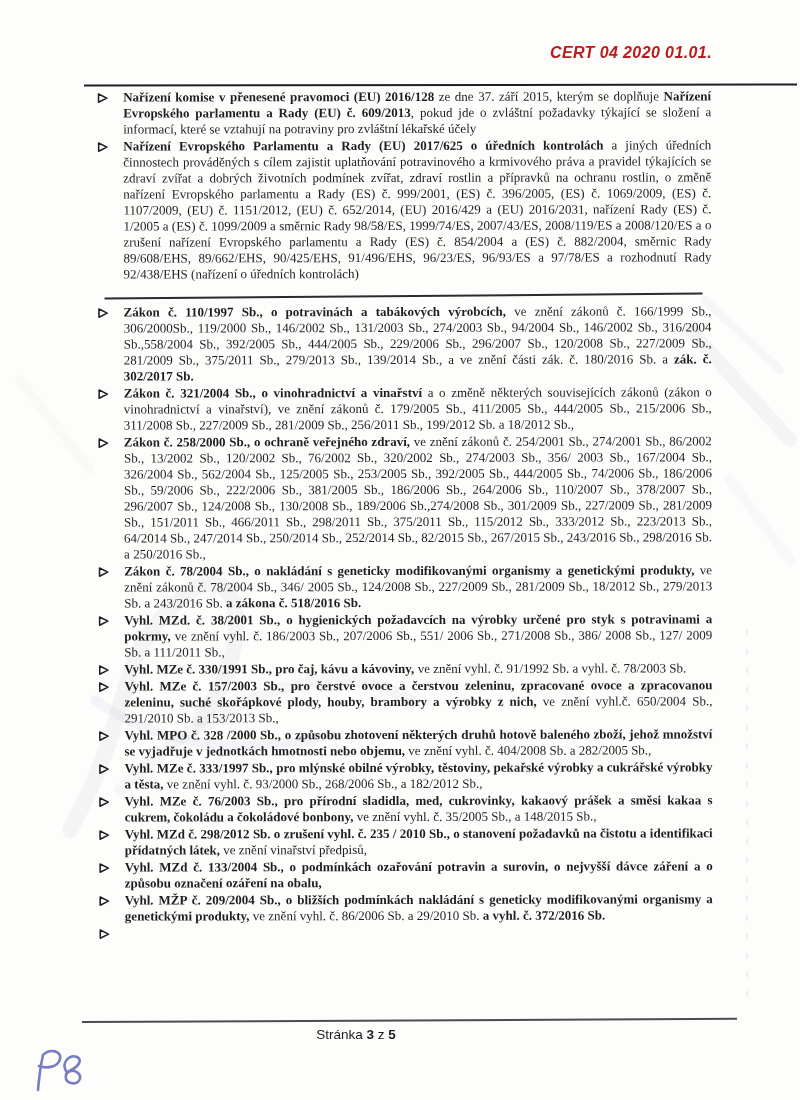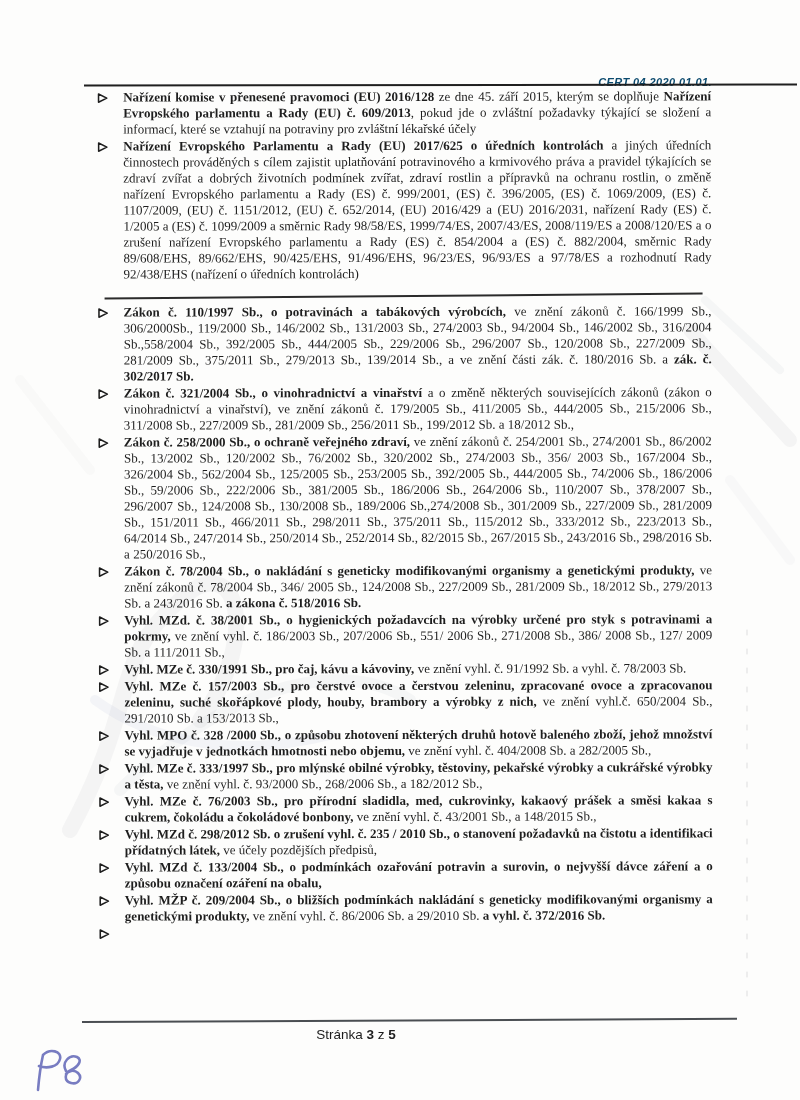--- a/index.html
+++ b/index.html
@@ -12,22 +12,22 @@
     overflow:hidden;
   }
   .page { position:absolute; inset:0; background:#fdfdfc; }
 
   
   .artifact-layer { position:absolute; inset:0; pointer-events:none; }
 
   .header-note {
     position:absolute; top:44px; right:88px;
     font-family:"Liberation Sans", sans-serif;
-    font-style:italic; font-size:11px; font-weight:bold;
-    color:#0c4a6e; letter-spacing:0.4px;margin-top:32px;
+    font-style:italic; font-size:16px; font-weight:bold;
+    color:#b91c1c; letter-spacing:0.4px;
   }
   .header-rule {
     position:absolute; top:84px; left:84px; right:3px; height:2px;
     background:#1f1f1f; transform:rotate(-0.08deg);
   }
 
   .content {
     position:absolute; top:89px; left:96px; right:88px;
     transform:rotate(-0.12deg);
   }
@@ -77,21 +77,21 @@
     </g>
   </svg>
 
   <div class="header-note">CERT 04 2020 01.01.</div>
   <div class="header-rule"></div>
 
   <div class="content">
     <ul class="law-list">
         <li class="entry"><svg class="bullet" viewBox="0 0 12 12">
             <path d="M1.5 1.5 L10.5 6 L1.5 10.5 Z" fill="none" stroke="#1e1e1e" stroke-width="1.7" stroke-linejoin="round"></path>
-          </svg><span><span class="bold">Nařízení komise v přenesené pravomoci (EU) 2016/128</span><span> ze dne 45. září 2015, kterým se doplňuje </span><span class="bold">Nařízení Evropského parlamentu a Rady (EU) č. 609/2013</span><span>, pokud jde o zvláštní požadavky týkající se složení a informací, které se vztahují na potraviny pro zvláštní lékařské účely</span></span></li>
+          </svg><span><span class="bold">Nařízení komise v přenesené pravomoci (EU) 2016/128</span><span> ze dne 37. září 2015, kterým se doplňuje </span><span class="bold">Nařízení Evropského parlamentu a Rady (EU) č. 609/2013</span><span>, pokud jde o zvláštní požadavky týkající se složení a informací, které se vztahují na potraviny pro zvláštní lékařské účely</span></span></li>
         <li class="entry"><svg class="bullet" viewBox="0 0 12 12">
             <path d="M1.5 1.5 L10.5 6 L1.5 10.5 Z" fill="none" stroke="#1e1e1e" stroke-width="1.7" stroke-linejoin="round"></path>
           </svg><span><span class="bold">Nařízení Evropského Parlamentu a Rady (EU) 2017/625 o úředních kontrolách</span><span> a jiných úředních činnostech prováděných s cílem zajistit uplatňování potravinového a krmivového práva a pravidel týkajících se zdraví zvířat a dobrých životních podmínek zvířat, zdraví rostlin a přípravků na ochranu rostlin, o změně nařízení Evropského parlamentu a Rady (ES) č. 999/2001, (ES) č. 396/2005, (ES) č. 1069/2009, (ES) č. 1107/2009, (EU) č. 1151/2012, (EU) č. 652/2014, (EU) 2016/429 a (EU) 2016/2031, nařízení Rady (ES) č. 1/2005 a (ES) č. 1099/2009 a směrnic Rady 98/58/ES, 1999/74/ES, 2007/43/ES, 2008/119/ES a 2008/120/ES a o zrušení nařízení Evropského parlamentu a Rady (ES) č. 854/2004 a (ES) č. 882/2004, směrnic Rady 89/608/EHS, 89/662/EHS, 90/425/EHS, 91/496/EHS, 96/23/ES, 96/93/ES a 97/78/ES a rozhodnutí Rady 92/438/EHS (nařízení o úředních kontrolách)</span></span></li>
       </ul>
     <div class="mid-rule"></div>
     <ul class="law-list">
         <li class="entry"><svg class="bullet" viewBox="0 0 12 12">
             <path d="M1.5 1.5 L10.5 6 L1.5 10.5 Z" fill="none" stroke="#1e1e1e" stroke-width="1.7" stroke-linejoin="round"></path>
           </svg><span><span class="bold">Zákon č. 110/1997 Sb., o potravinách a tabákových výrobcích,</span><span> ve znění zákonů č. 166/1999 Sb., 306/2000Sb., 119/2000 Sb., 146/2002 Sb., 131/2003 Sb., 274/2003 Sb., 94/2004 Sb., 146/2002 Sb., 316/2004 Sb.,558/2004 Sb., 392/2005 Sb., 444/2005 Sb., 229/2006 Sb., 296/2007 Sb., 120/2008 Sb., 227/2009 Sb., 281/2009 Sb., 375/2011 Sb., 279/2013 Sb., 139/2014 Sb., a ve znění části zák. č. 180/2016 Sb. a </span><span class="bold">zák. č. 302/2017 Sb.</span></span></li>
         <li class="entry"><svg class="bullet" viewBox="0 0 12 12">
@@ -113,24 +113,24 @@
             <path d="M1.5 1.5 L10.5 6 L1.5 10.5 Z" fill="none" stroke="#1e1e1e" stroke-width="1.7" stroke-linejoin="round"></path>
           </svg><span><span class="bold">Vyhl. MZe č. 157/2003 Sb., pro čerstvé ovoce a čerstvou zeleninu, zpracované ovoce a zpracovanou zeleninu, suché skořápkové plody, houby, brambory a výrobky z nich,</span><span> ve znění vyhl.č. 650/2004 Sb., 291/2010 Sb. a 153/2013 Sb.,</span></span></li>
         <li class="entry"><svg class="bullet" viewBox="0 0 12 12">
             <path d="M1.5 1.5 L10.5 6 L1.5 10.5 Z" fill="none" stroke="#1e1e1e" stroke-width="1.7" stroke-linejoin="round"></path>
           </svg><span><span class="bold">Vyhl. MPO č. 328 /2000 Sb., o způsobu zhotovení některých druhů hotově baleného zboží, jehož množství se vyjadřuje v jednotkách hmotnosti nebo objemu,</span><span> ve znění vyhl. č. 404/2008 Sb. a 282/2005 Sb.,</span></span></li>
         <li class="entry"><svg class="bullet" viewBox="0 0 12 12">
             <path d="M1.5 1.5 L10.5 6 L1.5 10.5 Z" fill="none" stroke="#1e1e1e" stroke-width="1.7" stroke-linejoin="round"></path>
           </svg><span><span class="bold">Vyhl. MZe č. 333/1997 Sb., pro mlýnské obilné výrobky, těstoviny, pekařské výrobky a cukrářské výrobky a těsta,</span><span> ve znění vyhl. č. 93/2000 Sb., 268/2006 Sb., a 182/2012 Sb.,</span></span></li>
         <li class="entry"><svg class="bullet" viewBox="0 0 12 12">
             <path d="M1.5 1.5 L10.5 6 L1.5 10.5 Z" fill="none" stroke="#1e1e1e" stroke-width="1.7" stroke-linejoin="round"></path>
-          </svg><span><span class="bold">Vyhl. MZe č. 76/2003 Sb., pro přírodní sladidla, med, cukrovinky, kakaový prášek a směsi kakaa s cukrem, čokoládu a čokoládové bonbony,</span><span> ve znění vyhl. č. 43/2001 Sb., a 148/2015 Sb.,</span></span></li>
+          </svg><span><span class="bold">Vyhl. MZe č. 76/2003 Sb., pro přírodní sladidla, med, cukrovinky, kakaový prášek a směsi kakaa s cukrem, čokoládu a čokoládové bonbony,</span><span> ve znění vyhl. č. 35/2005 Sb., a 148/2015 Sb.,</span></span></li>
         <li class="entry"><svg class="bullet" viewBox="0 0 12 12">
             <path d="M1.5 1.5 L10.5 6 L1.5 10.5 Z" fill="none" stroke="#1e1e1e" stroke-width="1.7" stroke-linejoin="round"></path>
-          </svg><span><span class="bold">Vyhl. MZd č. 298/2012 Sb. o zrušení vyhl. č. 235 / 2010 Sb., o stanovení požadavků na čistotu a identifikaci přídatných látek,</span><span> ve účely pozdějších předpisů,</span></span></li>
+          </svg><span><span class="bold">Vyhl. MZd č. 298/2012 Sb. o zrušení vyhl. č. 235 / 2010 Sb., o stanovení požadavků na čistotu a identifikaci přídatných látek,</span><span> ve znění vinařství předpisů,</span></span></li>
         <li class="entry"><svg class="bullet" viewBox="0 0 12 12">
             <path d="M1.5 1.5 L10.5 6 L1.5 10.5 Z" fill="none" stroke="#1e1e1e" stroke-width="1.7" stroke-linejoin="round"></path>
           </svg><span><span class="bold">Vyhl. MZd č. 133/2004 Sb., o podmínkách ozařování potravin a surovin, o nejvyšší dávce záření a o způsobu označení ozáření na obalu,</span></span></li>
         <li class="entry"><svg class="bullet" viewBox="0 0 12 12">
             <path d="M1.5 1.5 L10.5 6 L1.5 10.5 Z" fill="none" stroke="#1e1e1e" stroke-width="1.7" stroke-linejoin="round"></path>
           </svg><span><span class="bold">Vyhl. MŽP č. 209/2004 Sb., o bližších podmínkách nakládání s geneticky modifikovanými organismy a genetickými produkty,</span><span> ve znění vyhl. č. 86/2006 Sb. a 29/2010 Sb. </span><span class="bold">a vyhl. č. 372/2016 Sb.</span></span></li>
         <li class="entry"><svg class="bullet" viewBox="0 0 12 12">
             <path d="M1.5 1.5 L10.5 6 L1.5 10.5 Z" fill="none" stroke="#1e1e1e" stroke-width="1.7" stroke-linejoin="round"></path>
           </svg></li>
       </ul>

